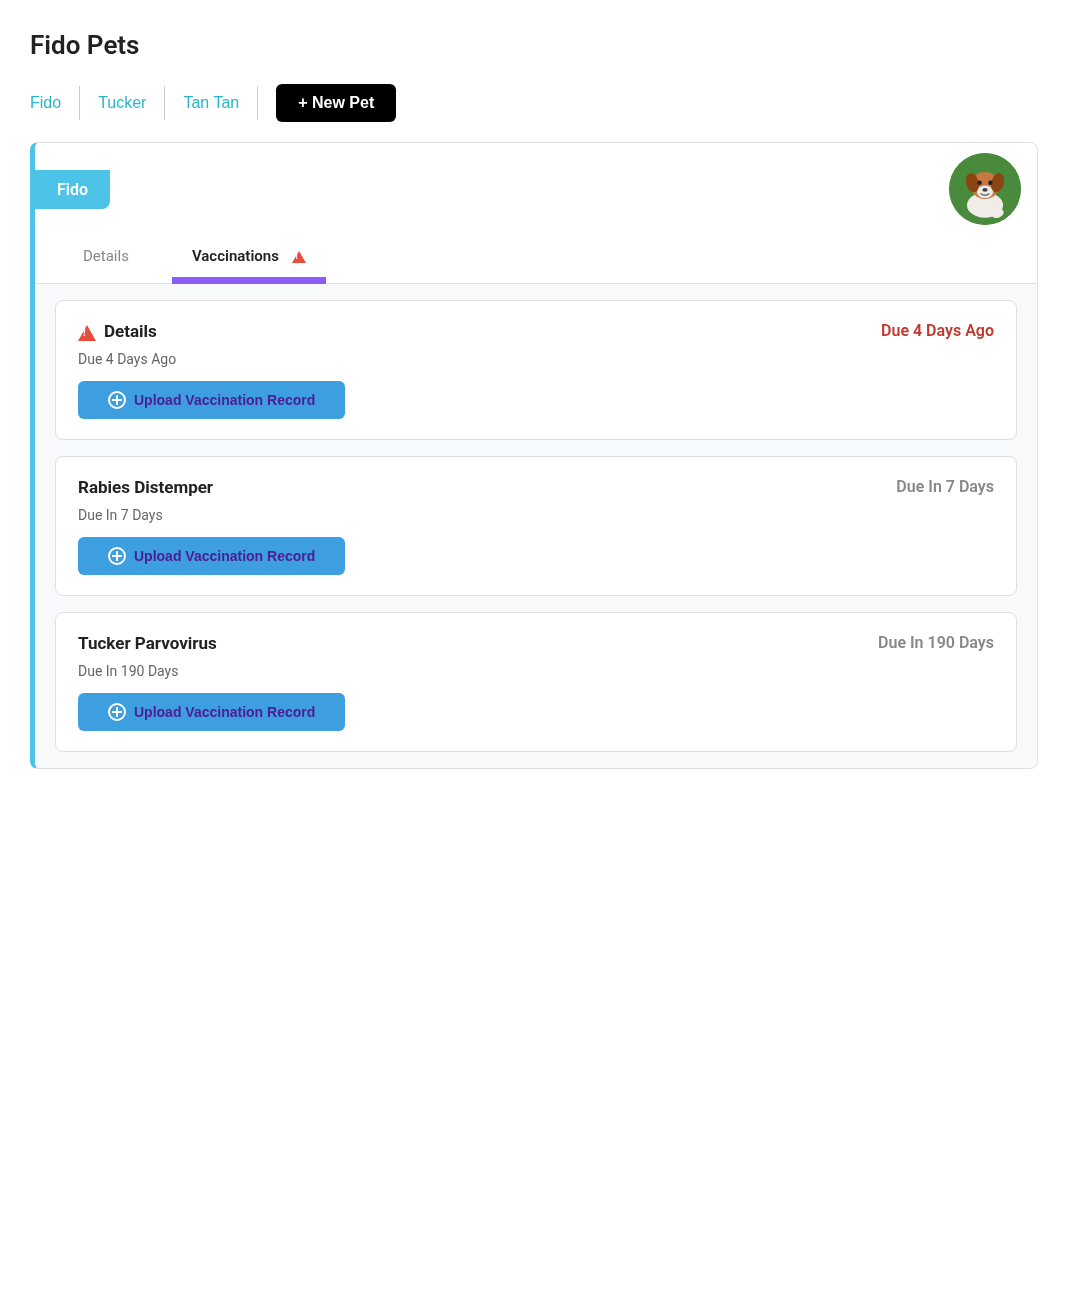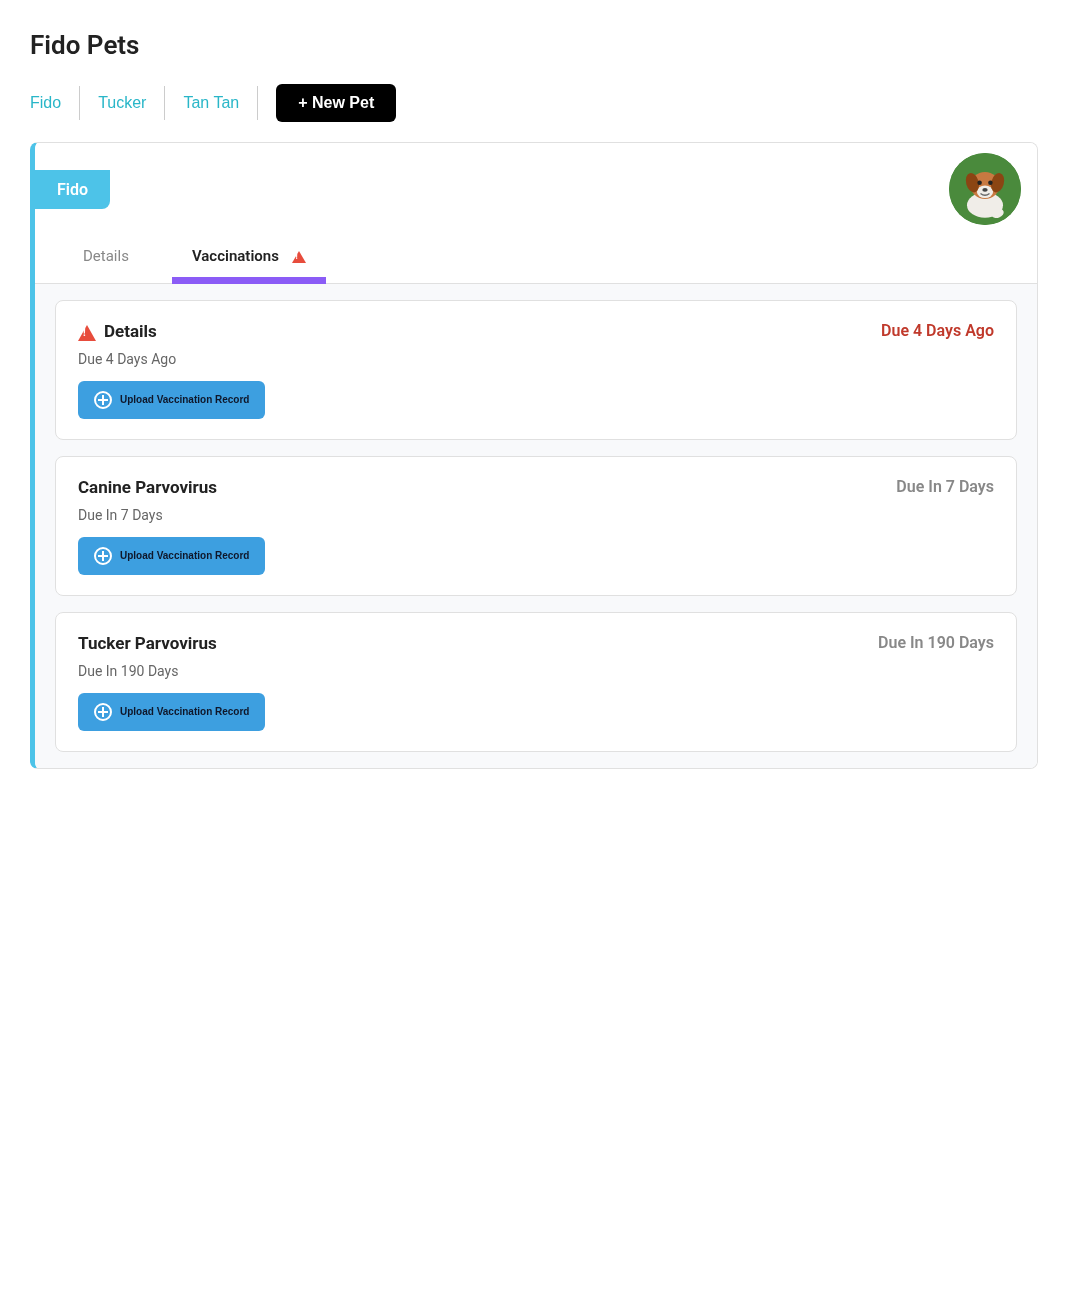--- a/index.html
+++ b/index.html
@@ -167,25 +167,25 @@
       font-size: 14px;
       color: #666;
       margin-top: 2px;
     }
 
     .upload-btn {
       display: inline-flex;
       align-items: center;
       gap: 8px;
       background: #3d9fe0;
-      color: #0f172a;
+      color: #4c1d95;
       border: none;
       border-radius: 6px;
-      padding: 10px 16px;
-      font-size: 10px;
+      padding: 10px 30px;
+      font-size: 14px;
       font-weight: 600;
       cursor: pointer;
       margin-top: 6px;
       width: fit-content;
     }
 
     .circle-plus-icon {
       display: inline-block;
       width: 18px;
       height: 18px;
@@ -286,21 +286,21 @@
       </div>
       <div class="vax-due-sub">Due 4 Days Ago</div>
       <button class="upload-btn">
         <span class="circle-plus-icon"></span>
         <span>Upload Vaccination Record</span>
       </button>
     </div>
 
     <div class="vax-card">
       <div class="vax-card-top">
-        <div class="vax-name">Canine Parvovirus</div>
+        <div class="vax-name">Rabies Distemper</div>
         <div class="vax-due-right">Due In 7 Days</div>
       </div>
       <div class="vax-due-sub">Due In 7 Days</div>
       <button class="upload-btn">
         <span class="circle-plus-icon"></span>
         <span>Upload Vaccination Record</span>
       </button>
     </div>
 
     <div class="vax-card">

